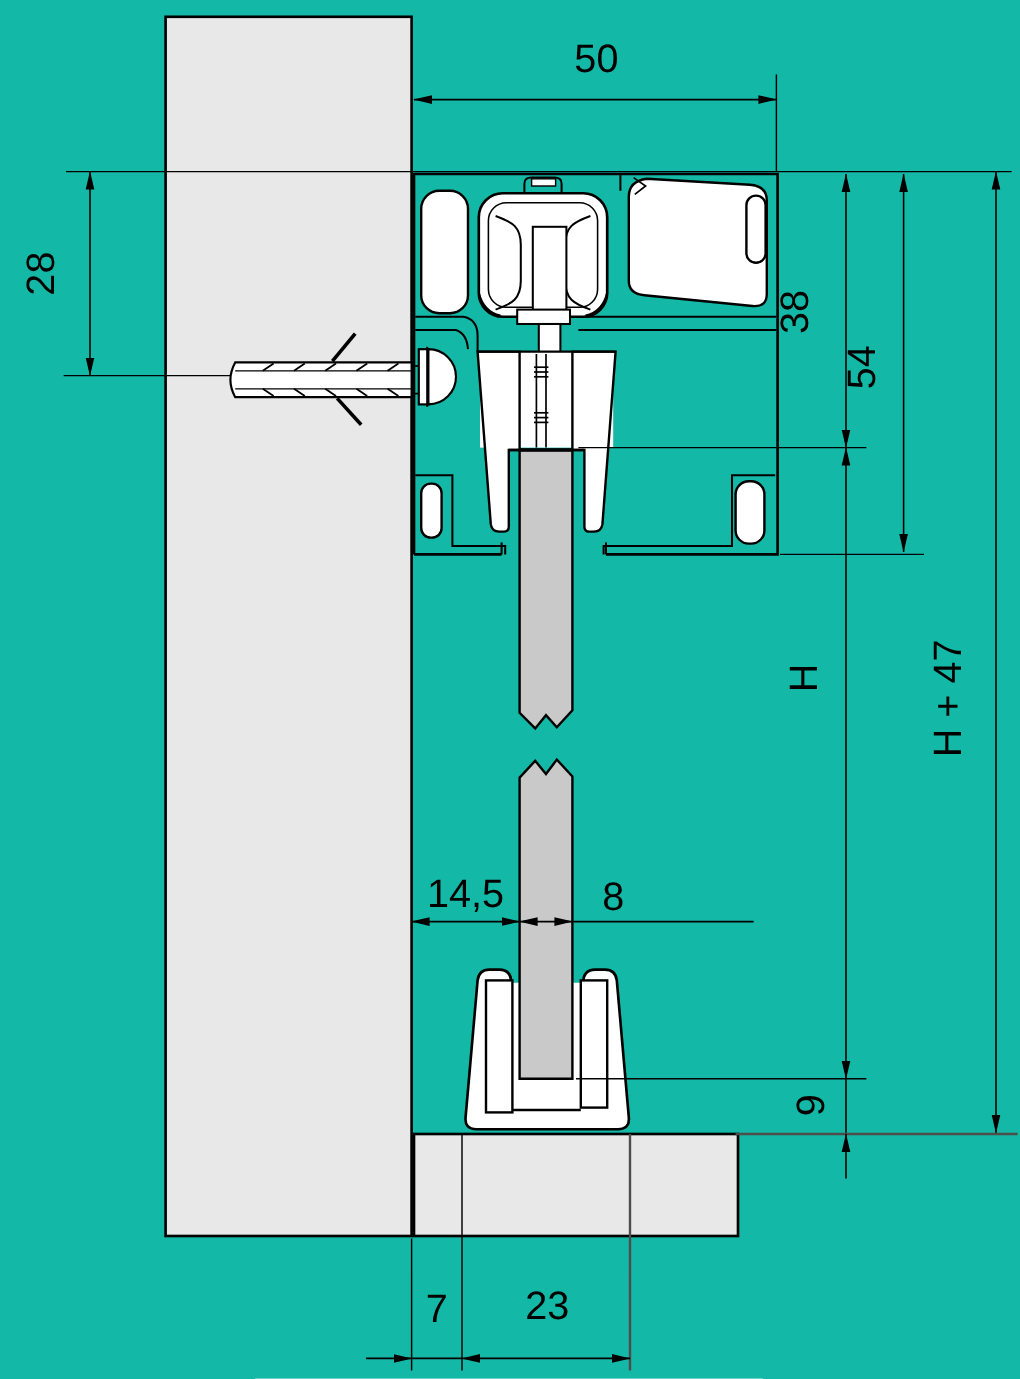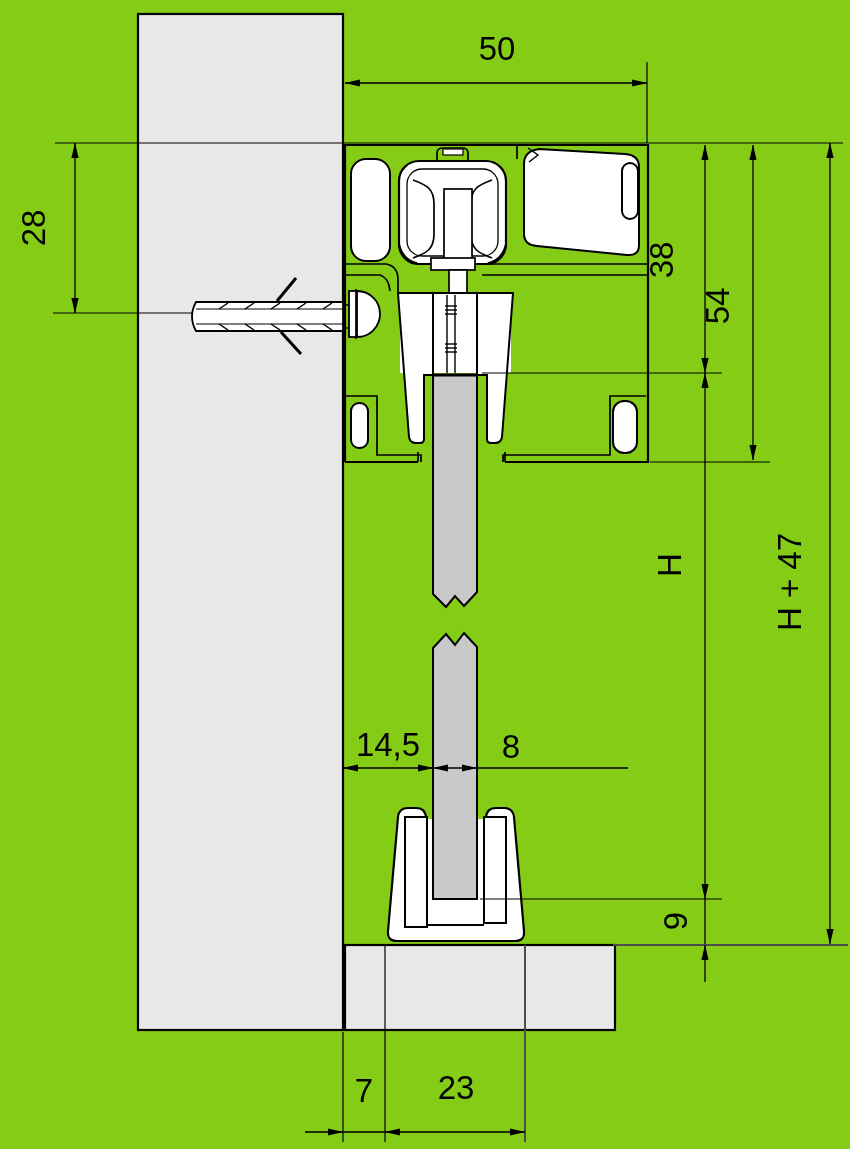--- a/index.html
+++ b/index.html
@@ -1,16 +1,16 @@
 <!DOCTYPE html>
 <html><head>
 <meta charset="utf-8">
 <style>
   html,body{margin:0;padding:0;background:#ffffff;}
-  .page{width:850px;height:1149px;position:relative;background:#84cc16;overflow:hidden;}
+  .page{width:850px;height:1149px;position:relative;background:#14b8a6;overflow:hidden;}
   svg{display:block;}
   text{font-family:"Liberation Sans","DejaVu Sans",sans-serif;fill:#000;}
   .dimtxt{font-size:33px;}
   .struct{stroke:#000;fill:none;}
   .dim{stroke:#000;stroke-width:1.3;fill:none;}
   .ext{stroke:#000;stroke-width:1.2;fill:none;}
   .extgray{stroke:#4d4d4d;stroke-width:2;fill:none;}
 </style>
 </head>
 <body>

